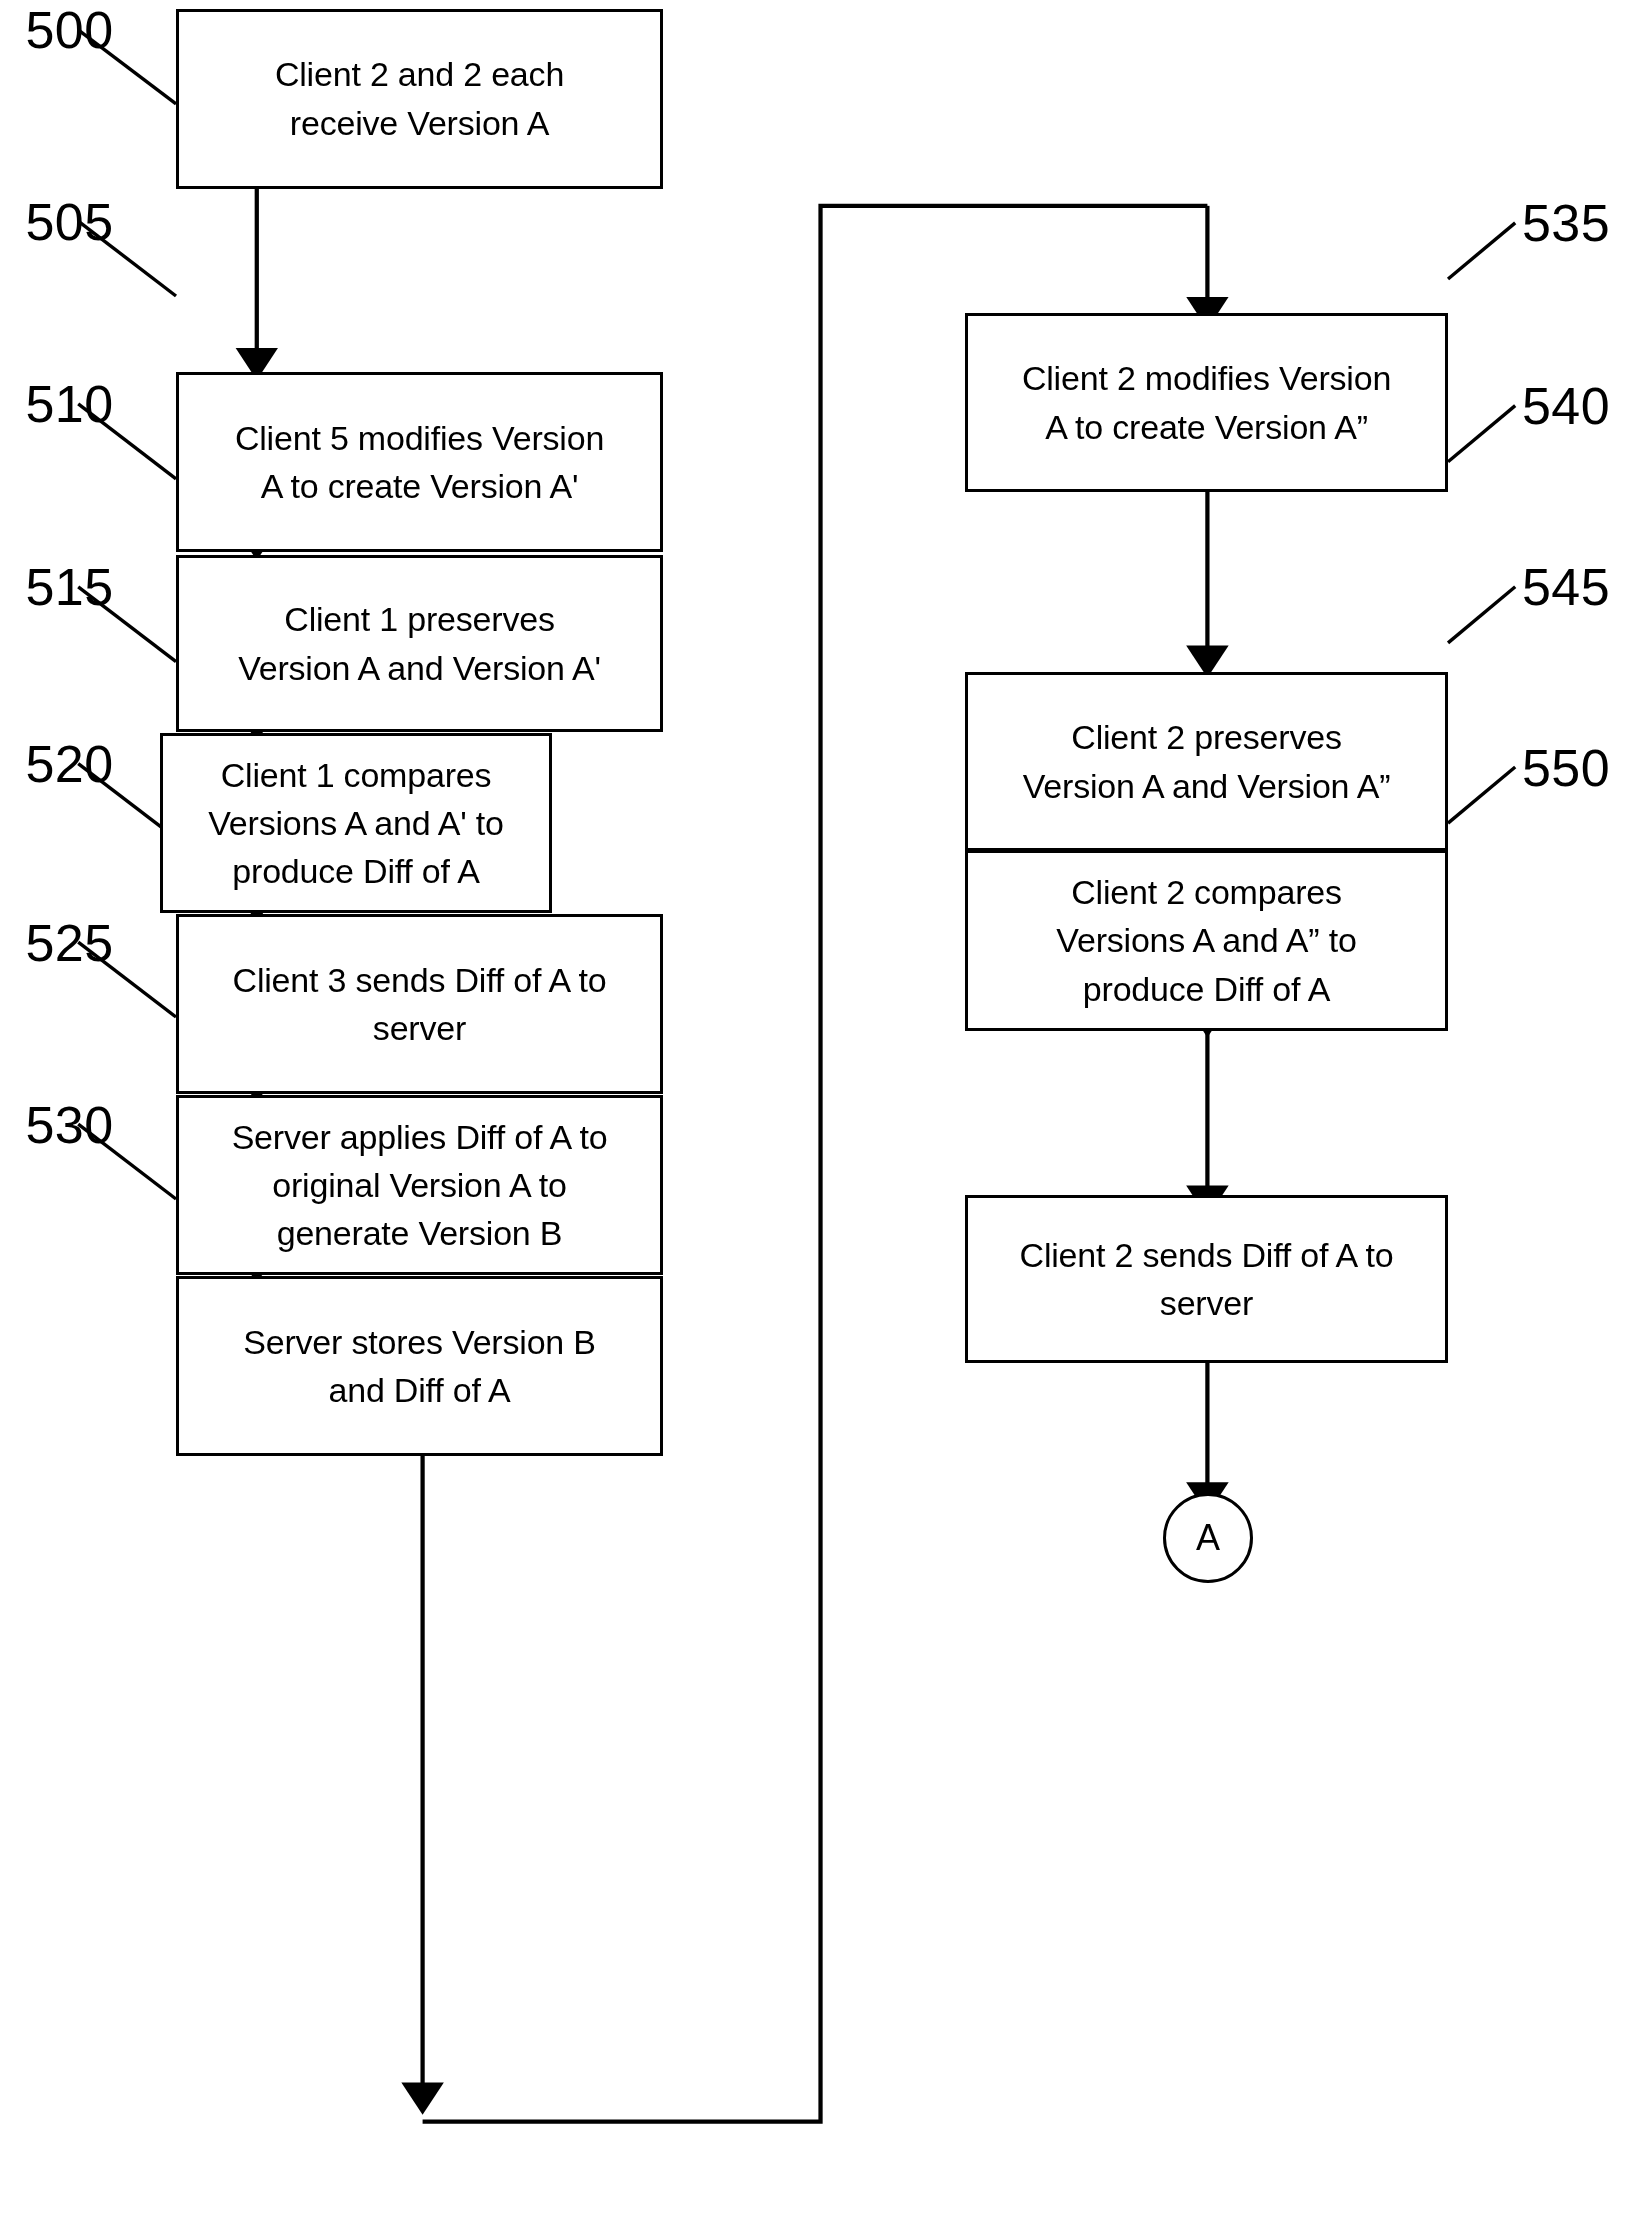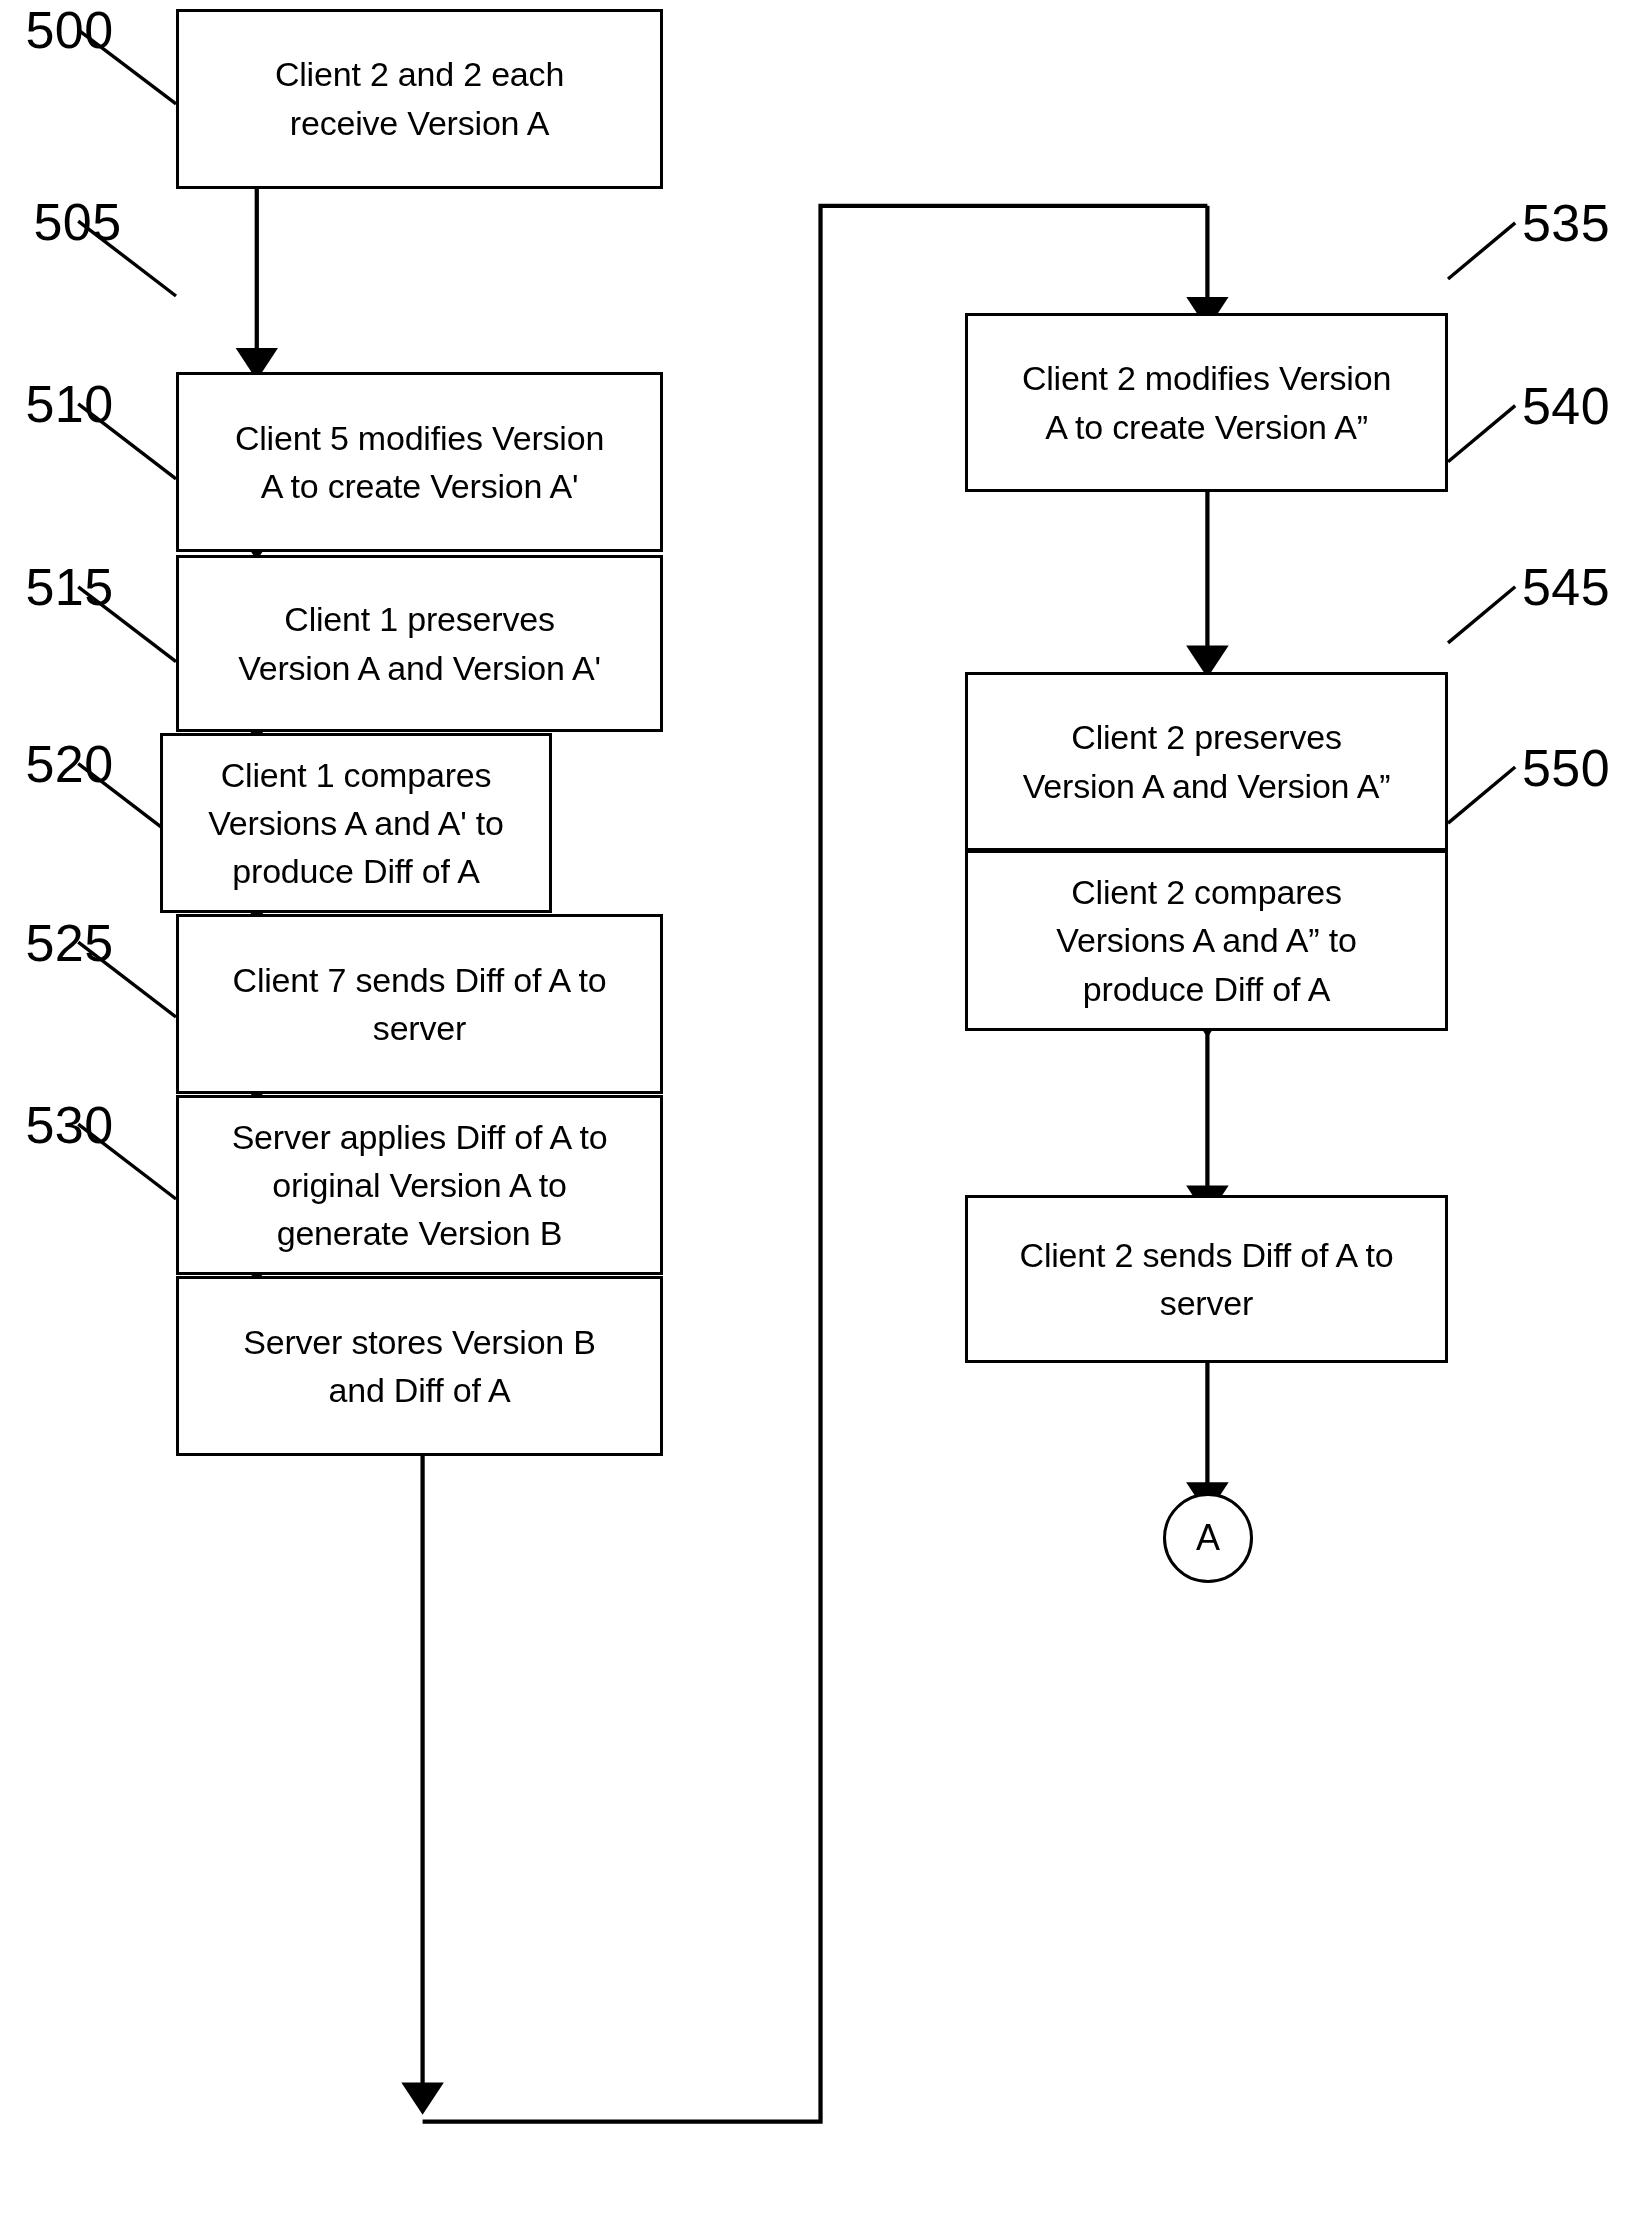--- a/index.html
+++ b/index.html
@@ -121,37 +121,37 @@
   <div class="node" style="left:176px; top:8.5px; width:487px; height:180px;">
     <span class="txt">Client 2 and 2 each
 receive Version A</span>
   </div>
   <div class="refnum" style="left:25.5px; top:4.3px;">500</div>
 
   <div class="node" style="left:176px; top:372px; width:487px; height:180px;">
     <span class="txt">Client 5 modifies Version
 A to create Version A'</span>
   </div>
-  <div class="refnum" style="left:25.5px; top:196px;margin-left:8px;">505</div>
+  <div class="refnum" style="left:25.5px; top:196px;">505</div>
 
   <div class="node" style="left:176px; top:555px; width:487px; height:177px;">
     <span class="txt">Client 1 preserves
 Version A and Version A'</span>
   </div>
   <div class="refnum" style="left:25.5px; top:378px;">510</div>
 
   <div class="node" style="left:160px; top:733px; width:392px; height:180px;">
     <span class="txt">Client 1 compares
 Versions A and A' to
 produce Diff of A</span>
   </div>
   <div class="refnum" style="left:25.5px; top:561px;">515</div>
 
   <div class="node" style="left:176px; top:914px; width:487px; height:180px;">
-    <span class="txt">Client 7 sends Diff of A to
+    <span class="txt">Client 3 sends Diff of A to
 server</span>
   </div>
   <div class="refnum" style="left:25.5px; top:738px;text-align:right;">520</div>
 
   <div class="node" style="left:176px; top:1095px; width:487px; height:180px;">
     <span class="txt">Server applies Diff of A to
 original Version A to
 generate Version B</span>
   </div>
   <div class="refnum" style="left:25.5px; top:917px;">525</div>

